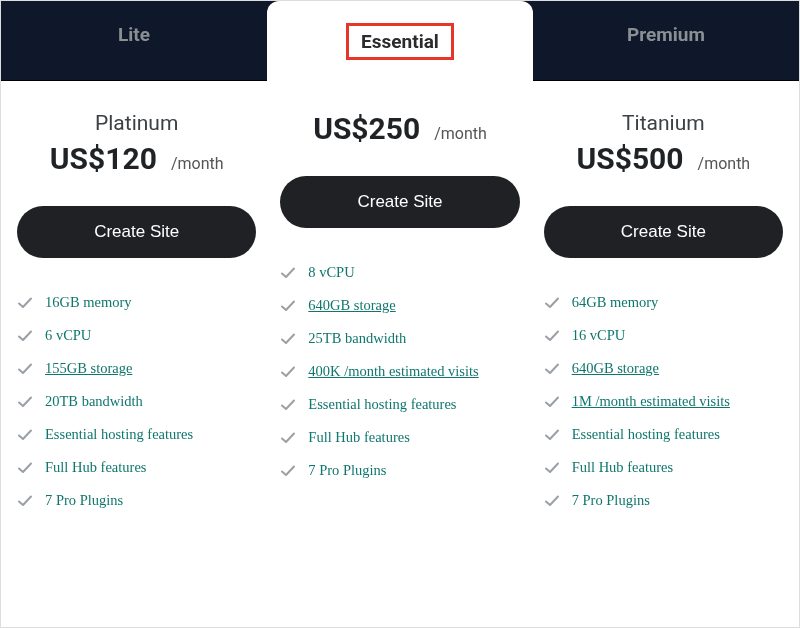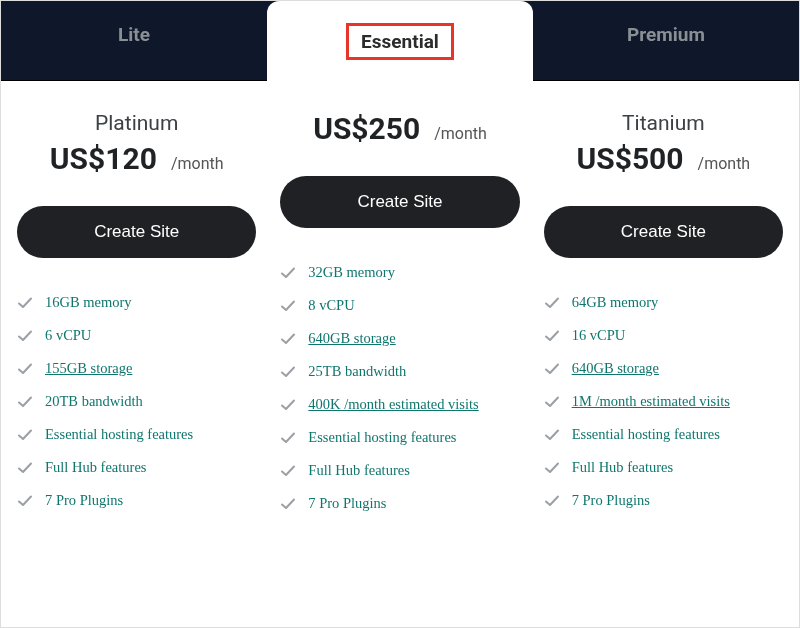--- a/index.html
+++ b/index.html
@@ -183,28 +183,20 @@
     <div class="plan">
       <div class="plan-price-row"><span class="plan-price">US$250</span><span class="plan-period"> /month</span></div>
       <button class="create-btn">Create Site</button>
       <ul class="features">
         <li>
           <span class="check">
             <svg viewBox="0 0 16 16" width="16" height="16">
               <path d="M2 8.5 L6 12 L14 3.5" fill="none" stroke="#9aa0a6" stroke-width="2" stroke-linecap="round" stroke-linejoin="round"></path>
             </svg>
           </span>
-          <span>32GB memory</span>
-        </li>
-        <li>
-          <span class="check">
-            <svg viewBox="0 0 16 16" width="16" height="16">
-              <path d="M2 8.5 L6 12 L14 3.5" fill="none" stroke="#9aa0a6" stroke-width="2" stroke-linecap="round" stroke-linejoin="round"></path>
-            </svg>
-          </span>
           <span>8 vCPU</span>
         </li>
         <li>
           <span class="check">
             <svg viewBox="0 0 16 16" width="16" height="16">
               <path d="M2 8.5 L6 12 L14 3.5" fill="none" stroke="#9aa0a6" stroke-width="2" stroke-linecap="round" stroke-linejoin="round"></path>
             </svg>
           </span>
           <span class="underlined">640GB storage</span>
         </li>

